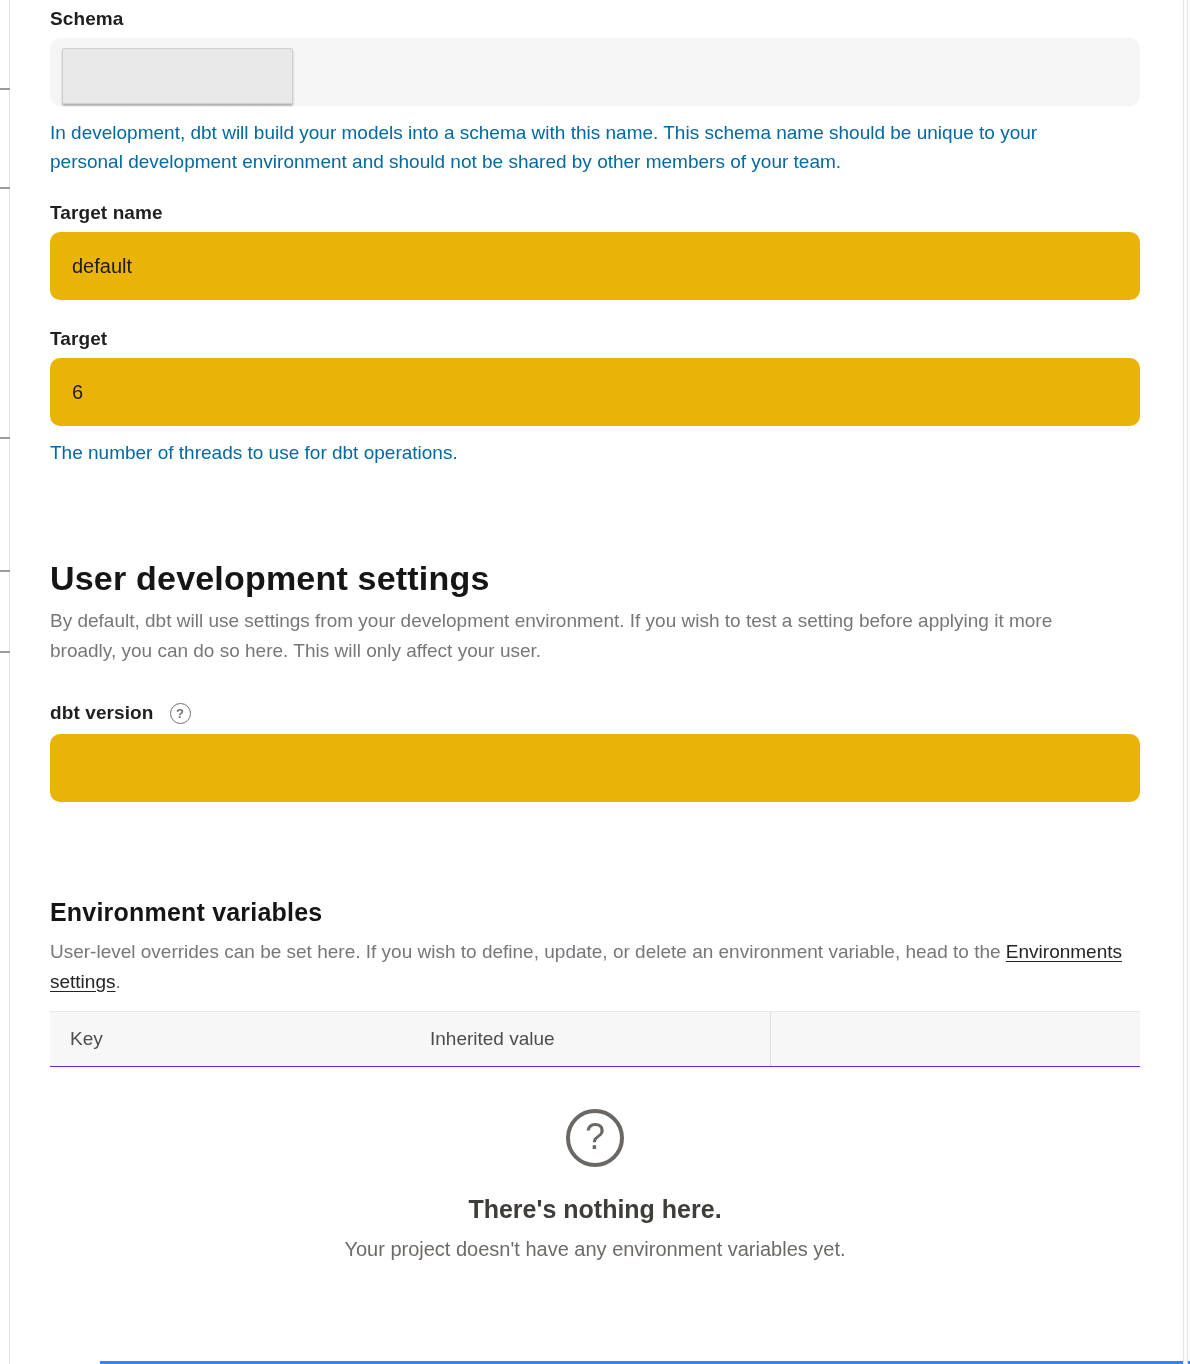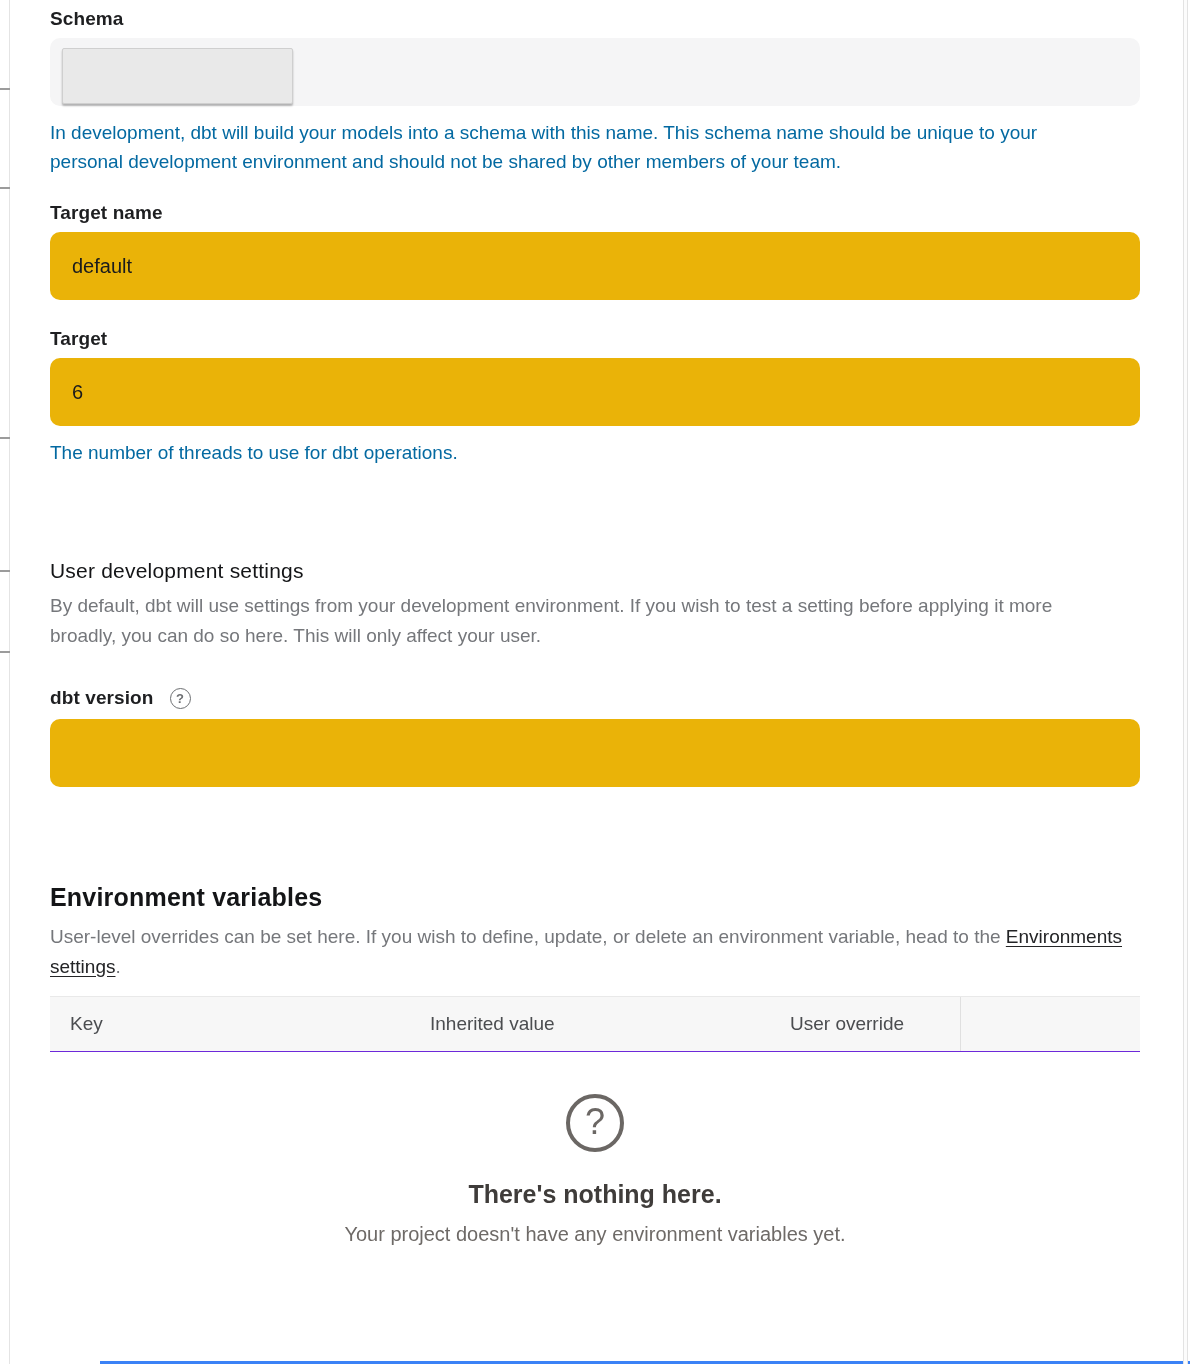--- a/index.html
+++ b/index.html
@@ -94,22 +94,22 @@
     box-shadow: 0 2px 2px rgba(0,0,0,0.28);
   }
 
   .help-text {
     font-size: 19px;
     line-height: 29px;
     color: #0369a1;
   }
 
   .h1 {
-    font-size: 21px;
-    font-weight: 400;
+    font-size: 34px;
+    font-weight: 700;
     color: #141517;
     letter-spacing: 0.2px;
   }
   .h2 {
     font-size: 25px;
     font-weight: 700;
     color: #141517;
     letter-spacing: 0.2px;
   }
   .section-desc {
@@ -251,21 +251,20 @@
       <span class="help-circle">?</span>
     </div>
     <input class="text-input mt-10" type="text" value="" style="">
 
     <div class="h2 sect-gap-2">Environment variables</div>
     <div class="section-desc desc-gap" style="max-width:1085px"><span>User-level overrides can be set here. If you wish to define, update, or delete an environment variable, head to the </span><span class="inline-link">Environments settings</span><span>.</span></div>
 
     <div class="env-table-header">
       <div class="th">Key</div>
       <div class="th">Inherited value</div>
-      <div class="th">User override</div>
       <div class="th empty-col"></div>
     </div>
 
     <div class="empty-state">
       <div class="big-question">?</div>
       <div class="empty-title">There's nothing here.</div>
       <div class="empty-subtitle">Your project doesn't have any environment variables yet.</div>
     </div>
 
   </div>

